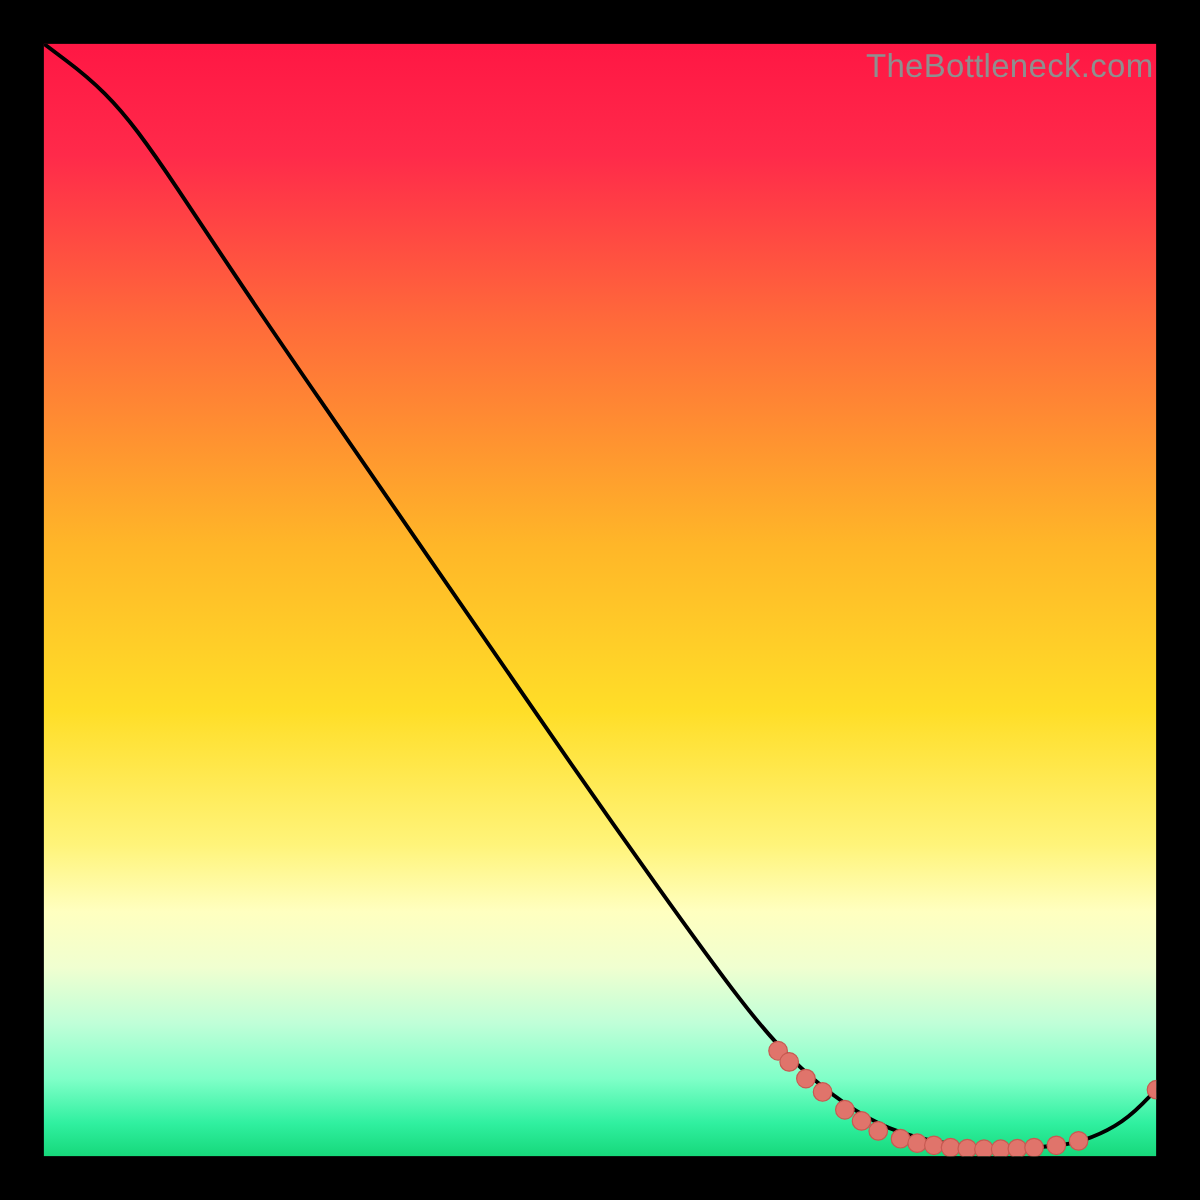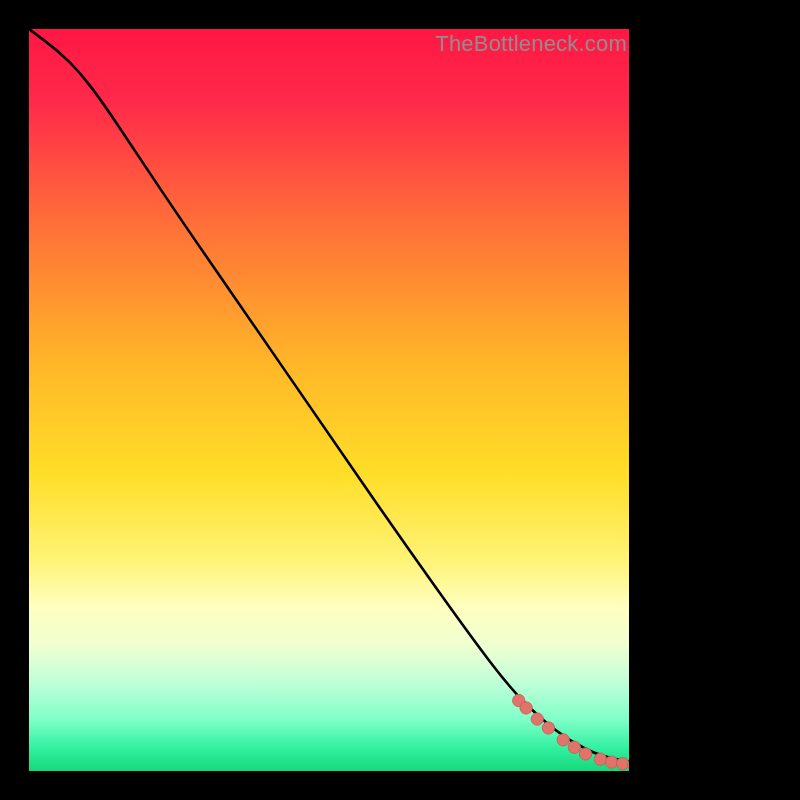--- a/index.html
+++ b/index.html
@@ -15,21 +15,21 @@
     left: 0;
     top: 0;
     width: 800px;
     height: 800px;
     background: #000;
   }
   .plot-area {
     position: absolute;
     left: 29px;
     top: 29px;
-    width: 600px;
+    width: 742px;
     height: 742px;
     overflow: hidden;
   }
   .watermark {
     position: absolute;
     right: 2px;
     top: 2px;
     font-family: Arial, Helvetica, sans-serif;
     font-size: 22px;
     color: #8f8f8f;

